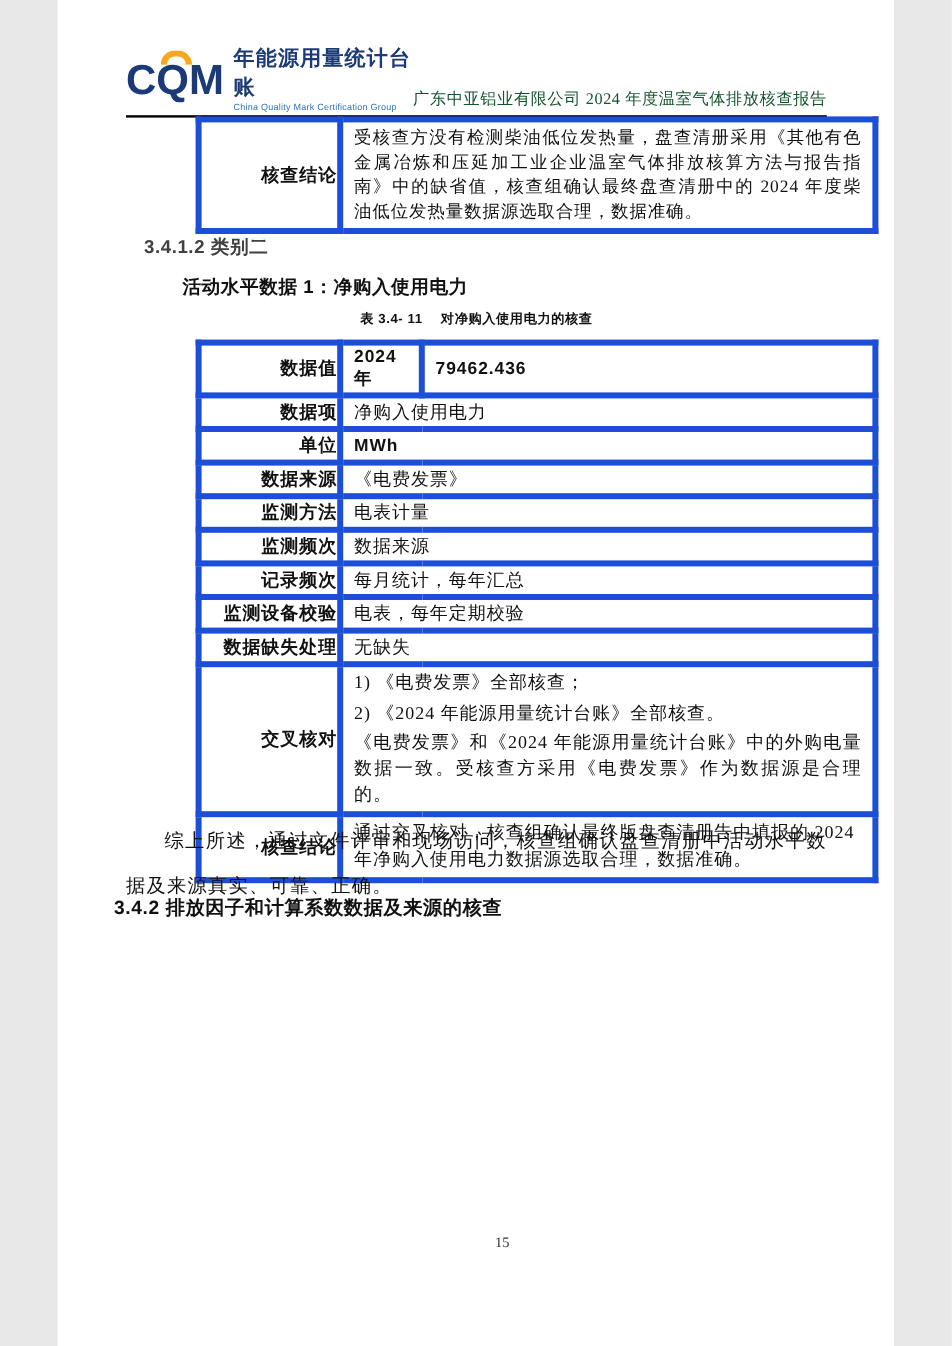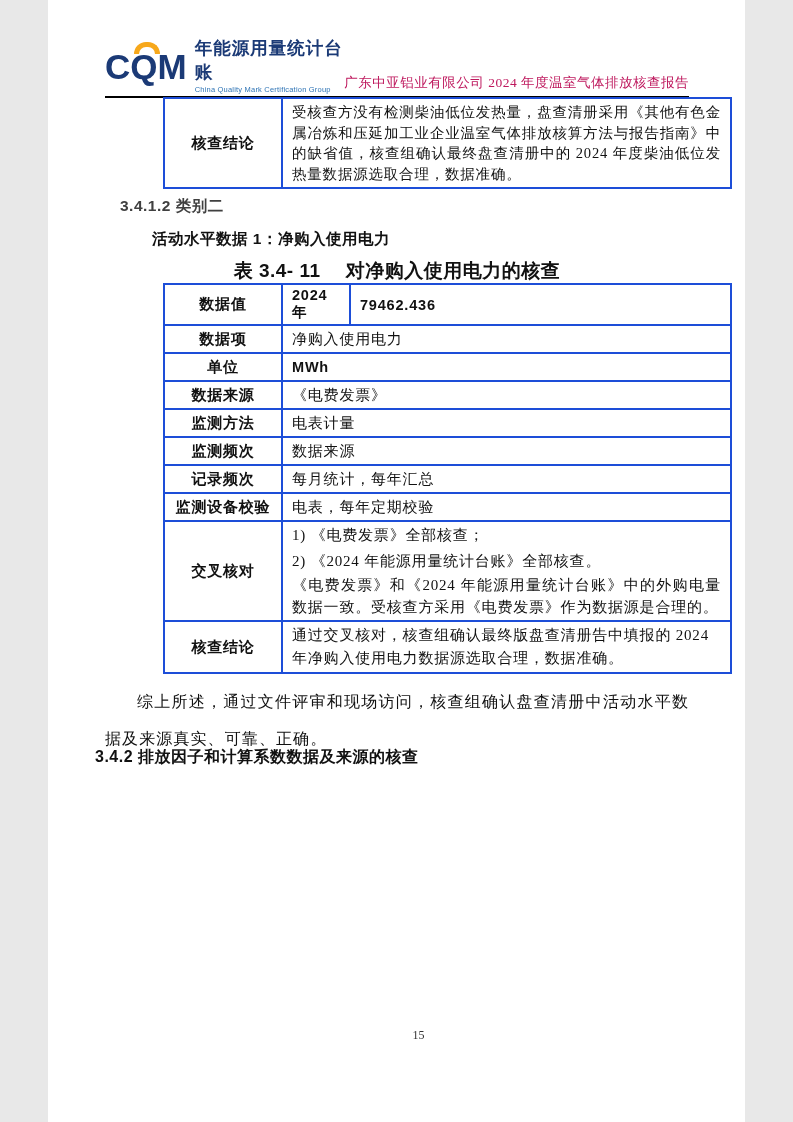--- a/index.html
+++ b/index.html
@@ -51,48 +51,48 @@
   }
   .logo-en {
     font-family: "Liberation Sans", "DejaVu Sans", sans-serif;
     font-size: 7.5px;
     color: #2f74b5;
     letter-spacing: 0.2px;
     margin-top: 1px;
   }
   .doc-title {
     font-size: 13.5px;
-    color: #be185d;
+    color: #14532d;
     letter-spacing: 0.5px;
     padding-bottom: 4px;
     white-space: nowrap;
   }
   .header-rule {
     position: absolute;
     left: 57px; right: 56px; top: 96px;
     border-top: 2px solid #000;
   }
 
   
   table.doc-table {
     position: absolute;
     left: 115px;
     width: 569px;
     border-collapse: collapse;
     table-layout: fixed;
     font-size: 15px;
   }
   table.doc-table td {
-    border: 2px solid #1d4ed8;
+    border: 5px solid #1d4ed8;
     vertical-align: middle;
     letter-spacing: 0.8px;
   }
   table.doc-table { border: 2px solid #000; }
   td.lbl {
-    text-align: center;
+    text-align: right;
     font-weight: bold;
     letter-spacing: 1px;
   }
   td.val { padding: 2px 9px; text-align: left; }
   td.val.justify { text-align: justify; }
   .num {
     font-family: "Liberation Sans", "DejaVu Sans", sans-serif;
     font-weight: bold;
     font-size: 14.5px;
     letter-spacing: 0;
@@ -132,21 +132,21 @@
     font-weight: bold;
     font-size: 15.5px;
     letter-spacing: 0.5px;
   }
   #caption {
     position: absolute;
     left: 57px; right: 56px; top: 258px;
     text-align: center;
     font-family: "Liberation Sans", "DejaVu Sans", sans-serif;
     font-weight: bold;
-    font-size: 19px;
+    font-size: 11px;
     letter-spacing: 0.5px;
   }
   .para {
     position: absolute;
     left: 57px; right: 56px;
     font-size: 16px;
     letter-spacing: 1.1px;
     line-height: 37px;
     text-align: justify;
     text-indent: 2em;
@@ -243,20 +243,24 @@
       <td class="val" colspan="2">数据来源</td>
     </tr>
     <tr class="single">
       <td class="lbl">记录频次</td>
       <td class="val" colspan="2">每月统计，每年汇总</td>
     </tr>
     <tr class="single">
       <td class="lbl">监测设备校验</td>
       <td class="val" colspan="2">电表，每年定期校验</td>
     </tr>
+    <tr class="single">
+      <td class="lbl">数据缺失处理</td>
+      <td class="val" colspan="2">无缺失</td>
+    </tr>
     <tr>
       <td class="lbl">交叉核对</td>
       <td class="val" colspan="2">
         <div class="cc-line1">1) 《电费发票》全部核查；</div>
         <div class="cc-line2">2) 《2024 年能源用量统计台账》全部核查。</div>
         <div class="cc-line3">《电费发票》和《2024 年能源用量统计台账》中的外购电量数据一致。受核查方采用《电费发票》作为数据源是合理的。</div>
       </td>
     </tr>
     <tr>
       <td class="lbl">核查结论</td>

